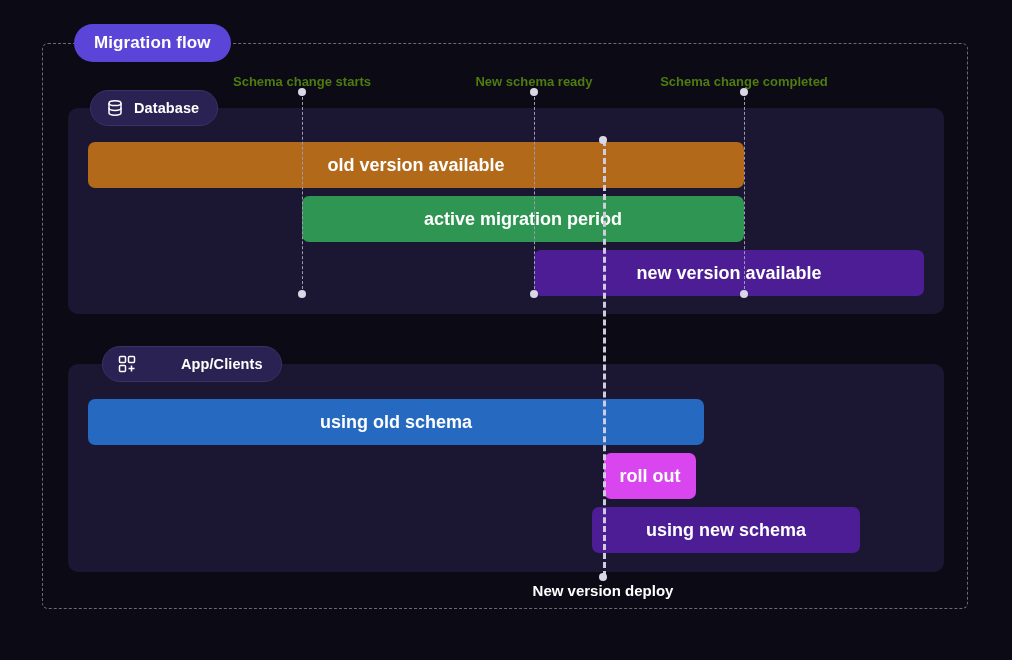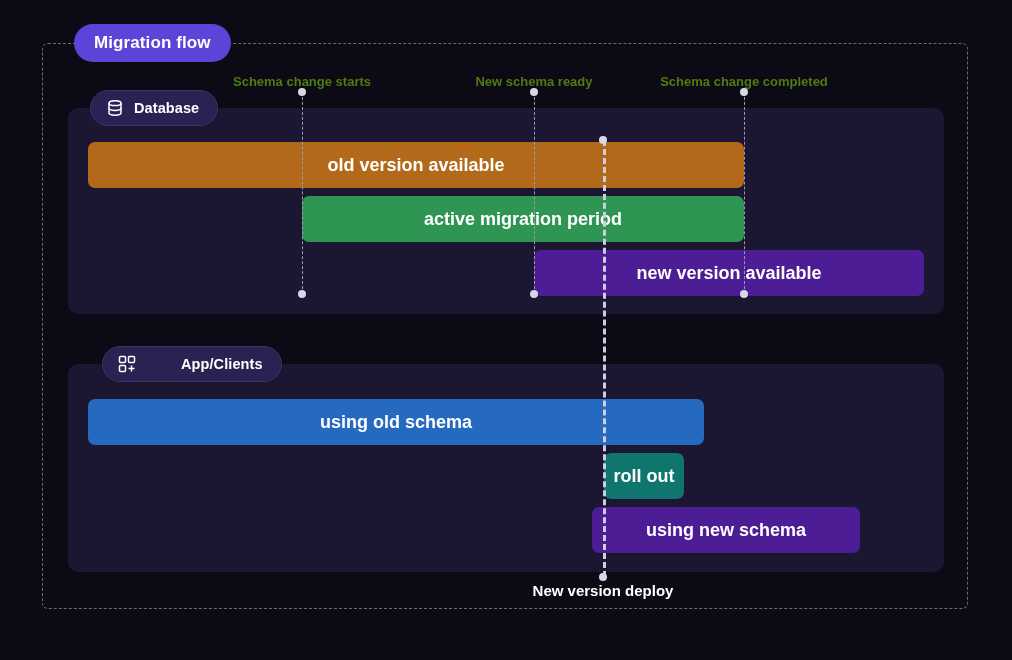--- a/index.html
+++ b/index.html
@@ -127,21 +127,21 @@
       </div>
       <div class="bar" style="left:302px;top:196px;width:442px;height:46px;background:#2f9553">
         <span>active migration period</span>
       </div>
       <div class="bar" style="left:534px;top:250px;width:390px;height:46px;background:#4c1d95">
         <span>new version available</span>
       </div>
       <div class="bar" style="left:88px;top:399px;width:616px;height:46px;background:#2569c0">
         <span>using old schema</span>
       </div>
-      <div class="bar" style="left:604px;top:453px;width:80px;height:46px;background:#0f766e">
+      <div class="bar" style="left:604px;top:453px;width:92px;height:46px;background:#d946ef">
         <span>roll out</span>
       </div>
       <div class="bar" style="left:592px;top:507px;width:268px;height:46px;background:#4c1d95">
         <span>using new schema</span>
       </div>
     </div>
 
   <div class="deploy-line"></div>
   <div class="marker-dot" style="left:603px;top:140px;"></div>
   <div class="marker-dot" style="left:603px;top:577px;"></div>

